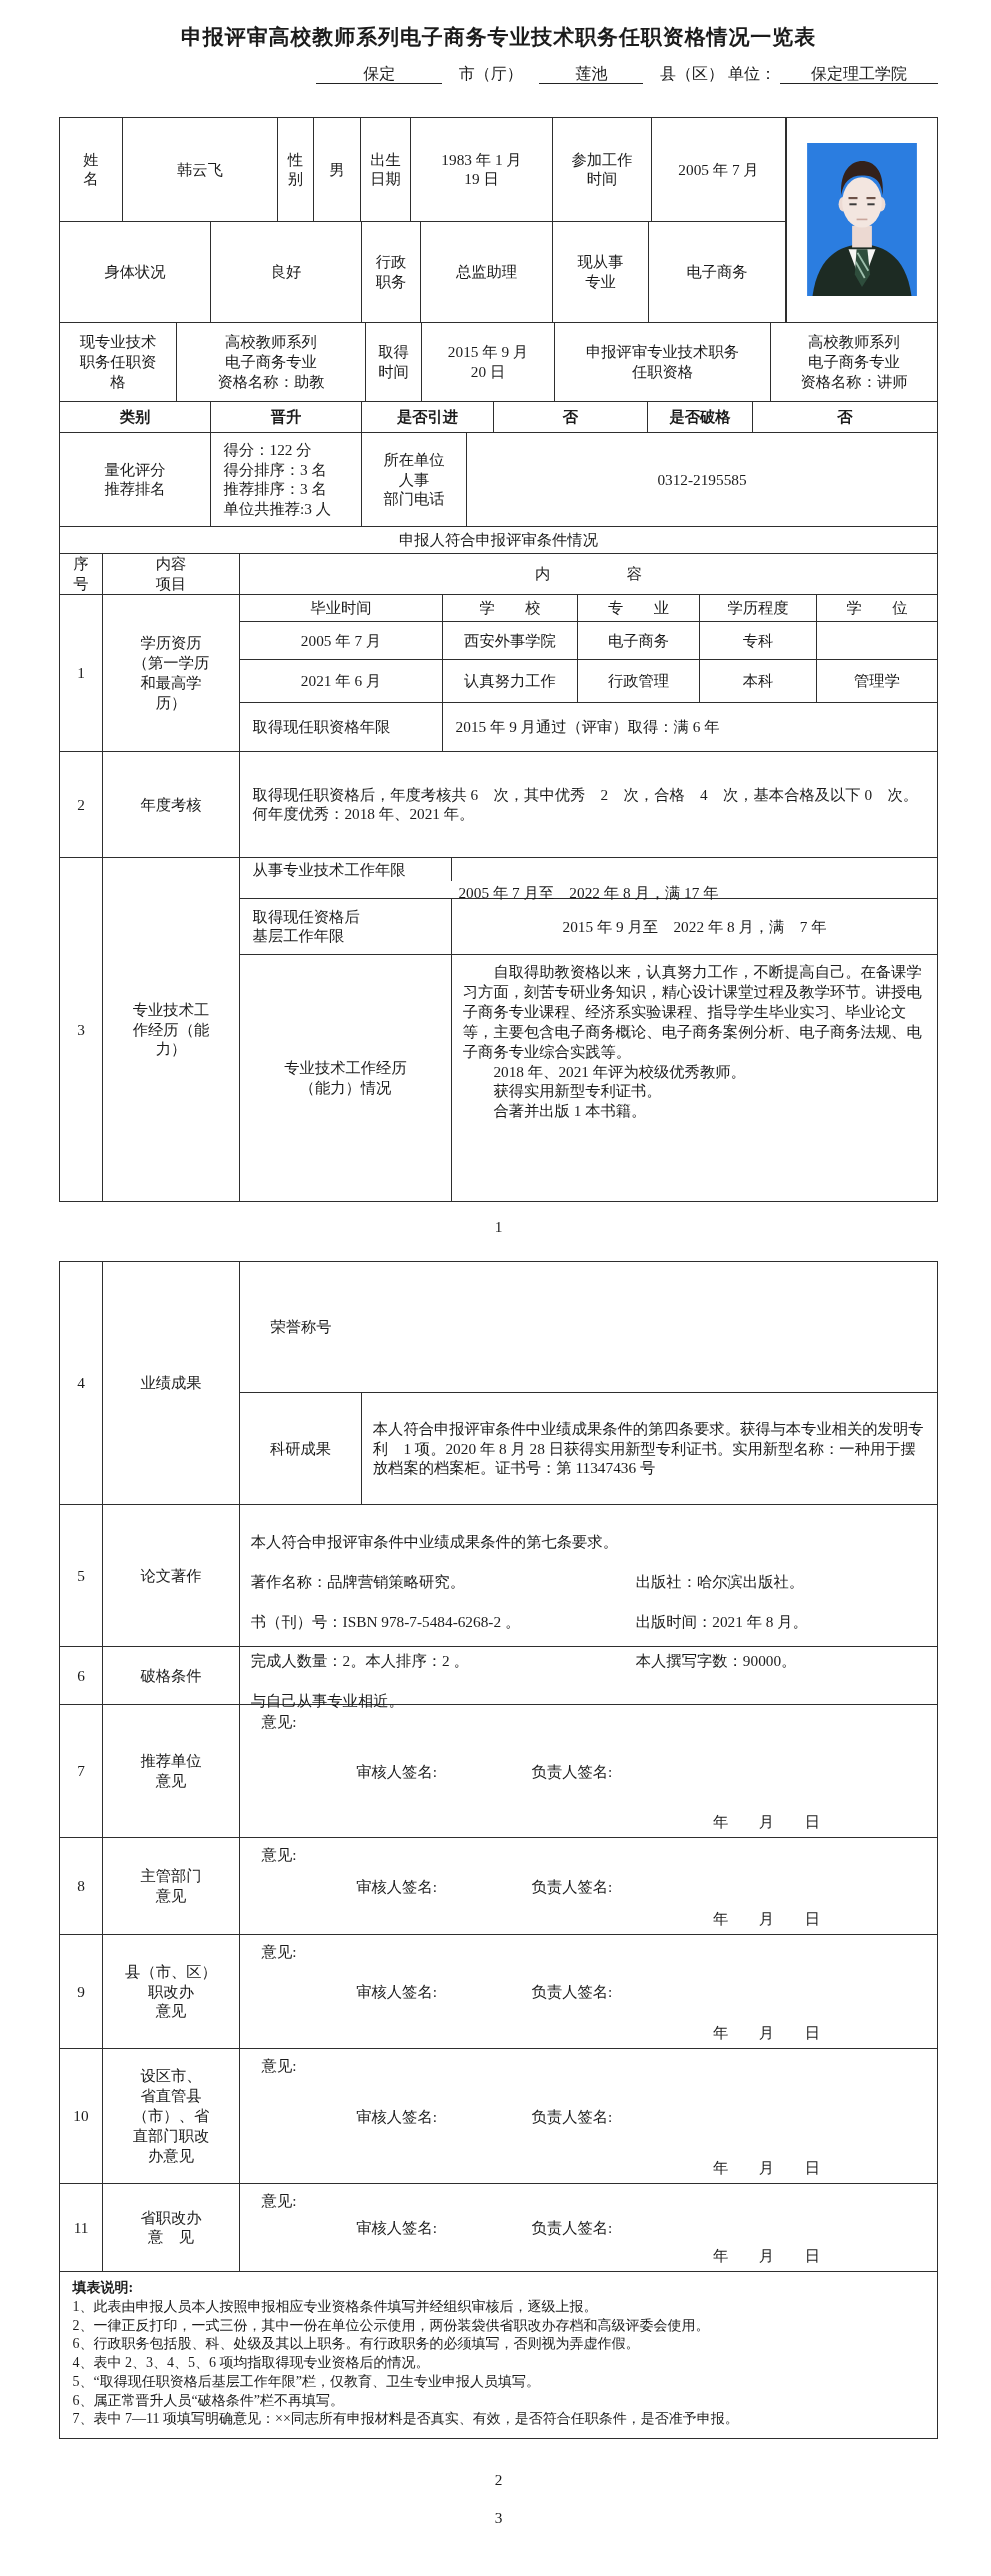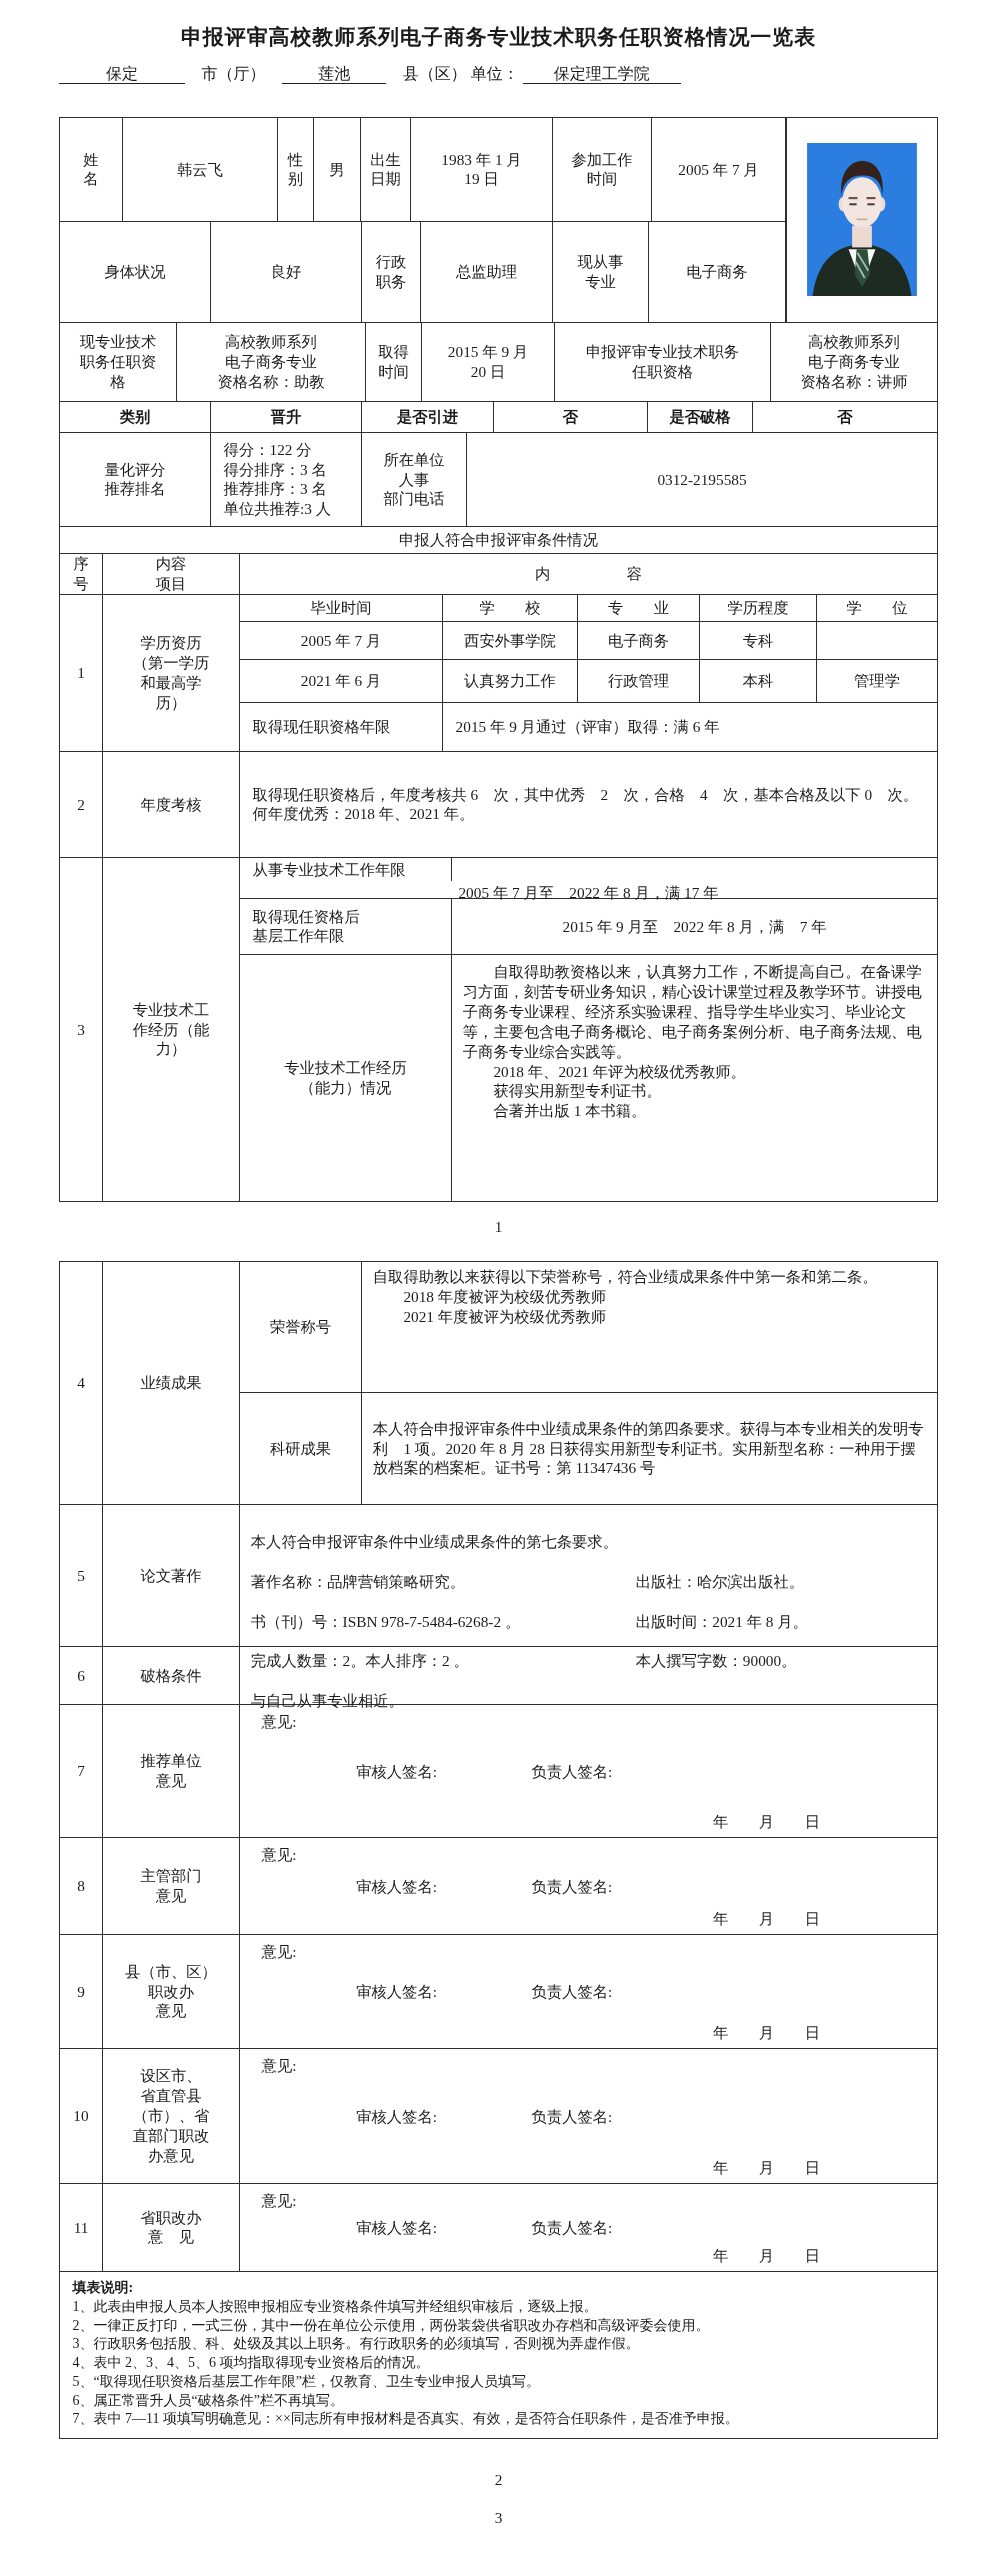--- a/index.html
+++ b/index.html
@@ -1,19 +1,19 @@
 <!DOCTYPE html>
 <html style="font-size:14.4px"><head>
 <meta charset="utf-8">
 <style>
   html,body{margin:0;padding:0;background:#ffffff;}
   body{width:991px;min-height:2576px;font-family:"Liberation Serif","DejaVu Serif",serif;color:#1b1b1b;}
   .sheet{width:879px;margin:0 0 0 59px;}
   .doc-title{margin-top:23.4px;text-align:center;font-size:21px;font-weight:bold;letter-spacing:0.9px;}
-  .sub-line{margin-top:12.6px;text-align:left;font-size:16px;}
+  .sub-line{margin-top:12.6px;text-align:right;font-size:16px;}
   .uline{border-bottom:0.9px solid #222;display:inline-block;line-height:1.15;}
   .u1{padding:0 47px;} .u2{padding:0 36px;} .u3{padding:0 31px;}
   .gap{display:inline-block;width:12.6px;}
 
   .tbl{border:1.8px solid #2e2e2e;margin-top:32px;font-size:15.3px;}
   .trow{display:flex;border-bottom:0.9px solid #2e2e2e;box-sizing:border-box;}
   .trow:last-child{border-bottom:none;}
   .c{border-right:0.9px solid #2e2e2e;box-sizing:border-box;display:flex;align-items:center;justify-content:center;
      text-align:center;white-space:pre-line;padding:1.8px 4.5px;line-height:1.3;}
   .c:last-child{border-right:none;}
@@ -227,23 +227,20 @@
   <div class="pagenum">1</div>
 
   <div class="tbl" style="margin-top:25px;">
 
     <div class="trow" style="height:243px;">
       <div class="c" style="width:43px;">4</div>
       <div class="c" style="width:137px;">业绩成果</div>
       <div class="col" style="flex:1;">
         <div class="subrow" style="height:131px;">
           <div class="c" style="width:122px;">荣誉称号</div>
-          <div class="c left top" style="flex:1;padding:5.4px 10.8px;">自取得助教以来获得以下荣誉称号，符合业绩成果条件中第一条和第二条。
-　　2018 年度被评为校级优秀教师
-　　2021 年度被评为校级优秀教师</div>
         </div>
         <div class="subrow" style="flex:1;">
           <div class="c" style="width:122px;">科研成果</div>
           <div class="c left" style="flex:1;padding:5.4px 10.8px;">本人符合申报评审条件中业绩成果条件的第四条要求。获得与本专业相关的发明专利　1 项。2020 年 8 月 28 日获得实用新型专利证书。实用新型名称：一种用于摆放档案的档案柜。证书号：第 11347436 号</div>
         </div>
       </div>
     </div>
 
     <div class="trow" style="height:142px;">
       <div class="c" style="width:43px;">5</div>
@@ -344,21 +341,21 @@
         </div>
         <div class="op-date">年　　月　　日</div>
       </div>
     </div>
 
     <div class="trow">
       <div class="c notes" style="flex:1;">
         <div class="bold">填表说明:</div>
         <div>1、此表由申报人员本人按照申报相应专业资格条件填写并经组织审核后，逐级上报。</div>
         <div>2、一律正反打印，一式三份，其中一份在单位公示使用，两份装袋供省职改办存档和高级评委会使用。</div>
-        <div>3、行政职务包括股、科、处级及其以上职务。有行政职务的必须填写，否则视为弄虚作假。</div>
+        <div>6、行政职务包括股、科、处级及其以上职务。有行政职务的必须填写，否则视为弄虚作假。</div>
         <div>4、表中 2、3、4、5、6 项均指取得现专业资格后的情况。</div>
         <div>5、“取得现任职资格后基层工作年限”栏，仅教育、卫生专业申报人员填写。</div>
         <div>6、属正常晋升人员“破格条件”栏不再填写。</div>
         <div>7、表中 7—11 项填写明确意见：××同志所有申报材料是否真实、有效，是否符合任职条件，是否准予申报。</div>
       </div>
     </div>
   </div>
 
   <div class="bottom-pages">
     <div>2</div>

